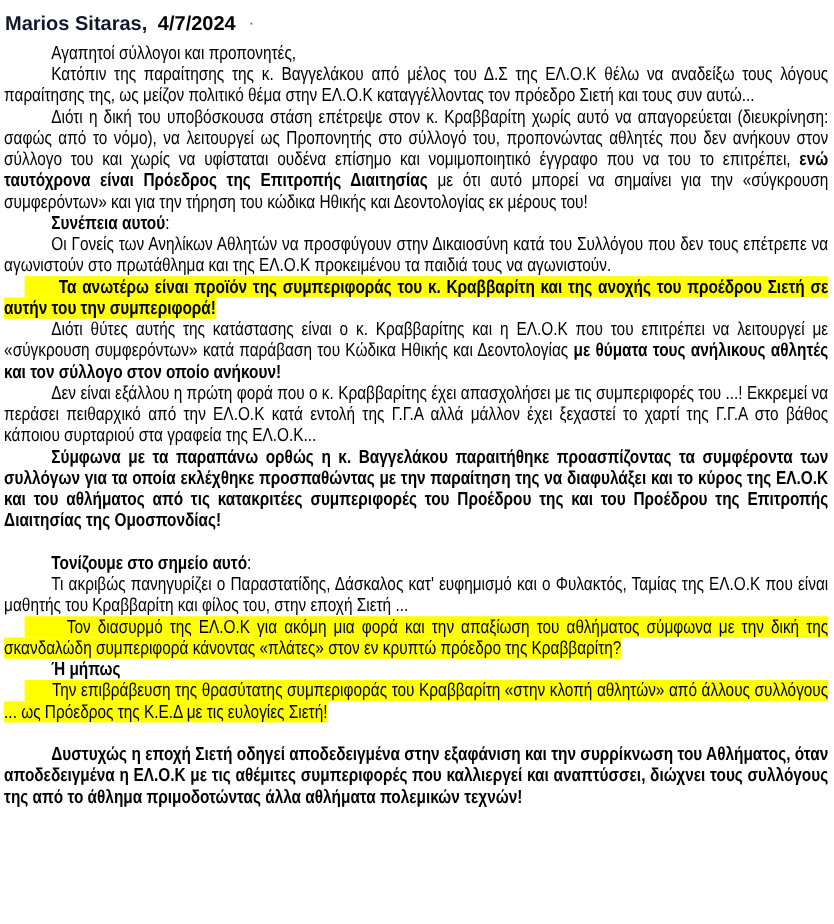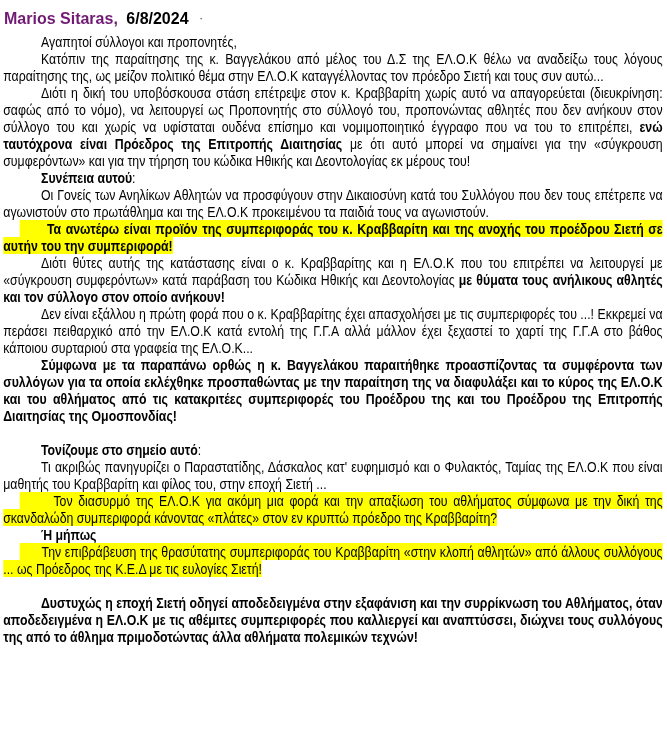--- a/index.html
+++ b/index.html
@@ -58,22 +58,22 @@
     padding: 0;
     background: #ffff00;
     -webkit-box-decoration-break: clone;
   }
 </style>
 </head>
 <body>
 
 <div class="page">
   <div class="header">
-    <span class="author" style="color: #701a75;">Marios Sitaras,</span>
-    <span class="date">6/8/2024</span>
+    <span class="author" style="color: #0f172a;">Marios Sitaras,</span>
+    <span class="date">4/7/2024</span>
     <span class="dot">·</span>
   </div>
   <div class="content">
       <p class="para"><span class="run">Αγαπητοί σύλλογοι και προπονητές,</span></p>
       <p class="para"><span class="run">Κατόπιν της παραίτησης της κ. Βαγγελάκου από μέλος του Δ.Σ της ΕΛ.Ο.Κ θέλω να αναδείξω τους λόγους παραίτησης της, ως μείζον πολιτικό θέμα στην ΕΛ.Ο.Κ καταγγέλλοντας τον πρόεδρο Σιετή και τους συν αυτώ...</span></p>
       <p class="para"><span class="run">Διότι η δική του υποβόσκουσα στάση επέτρεψε στον κ. Κραββαρίτη χωρίς αυτό να απαγορεύεται (διευκρίνηση: σαφώς από το νόμο), να λειτουργεί ως Προπονητής στο σύλλογό του, προπονώντας αθλητές που δεν ανήκουν στον σύλλογο του και χωρίς να υφίσταται ουδένα επίσημο και νομιμοποιητικό έγγραφο που να του το επιτρέπει, </span><span class="run b">ενώ ταυτόχρονα είναι Πρόεδρος της Επιτροπής Διαιτησίας</span><span class="run"> με ότι αυτό μπορεί να σημαίνει για την «σύγκρουση συμφερόντων» και για την τήρηση του κώδικα Ηθικής και Δεοντολογίας εκ μέρους του!</span></p>
       <p class="para"><span class="run b">Συνέπεια αυτού</span><span class="run">:</span></p>
       <p class="para"><span class="run">Οι Γονείς των Ανηλίκων Αθλητών να προσφύγουν στην Δικαιοσύνη κατά του Συλλόγου που δεν τους επέτρεπε να αγωνιστούν στο πρωτάθλημα και της ΕΛ.Ο.Κ προκειμένου τα παιδιά τους να αγωνιστούν.</span></p>
       <p class="para hl"><mark class="run b" style="background: rgb(255, 255, 0);">&nbsp;&nbsp;&nbsp;&nbsp;&nbsp;&nbsp;Τα ανωτέρω είναι προϊόν της συμπεριφοράς του κ. Κραββαρίτη και της ανοχής του προέδρου Σιετή σε αυτήν του την συμπεριφορά!</mark></p>
       <p class="para"><span class="run">Διότι θύτες αυτής της κατάστασης είναι ο κ. Κραββαρίτης και η ΕΛ.Ο.Κ που του επιτρέπει να λειτουργεί με «σύγκρουση συμφερόντων» κατά παράβαση του Κώδικα Ηθικής και Δεοντολογίας </span><span class="run b">με θύματα τους ανήλικους αθλητές και τον σύλλογο στον οποίο ανήκουν!</span></p>

